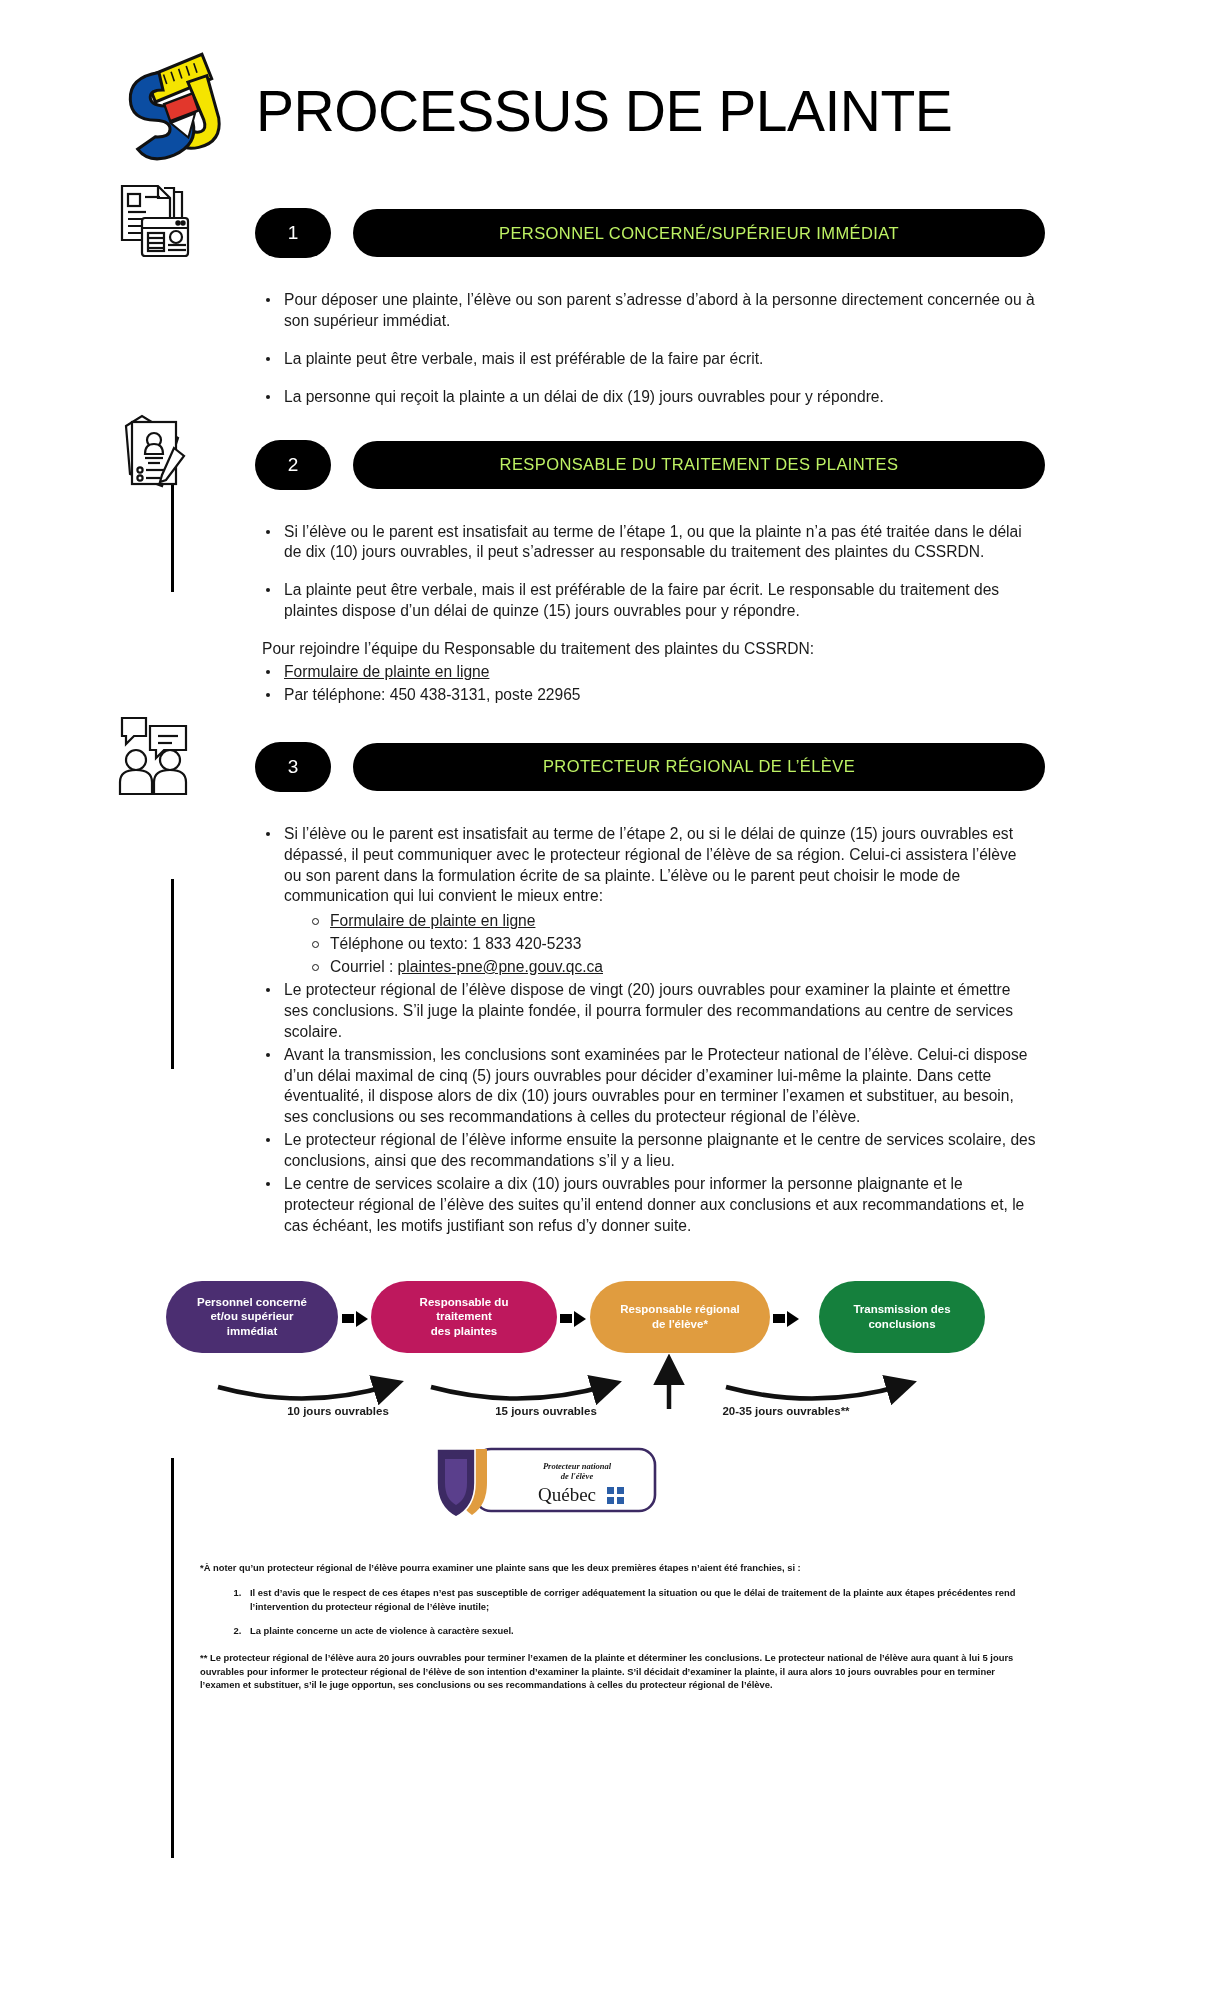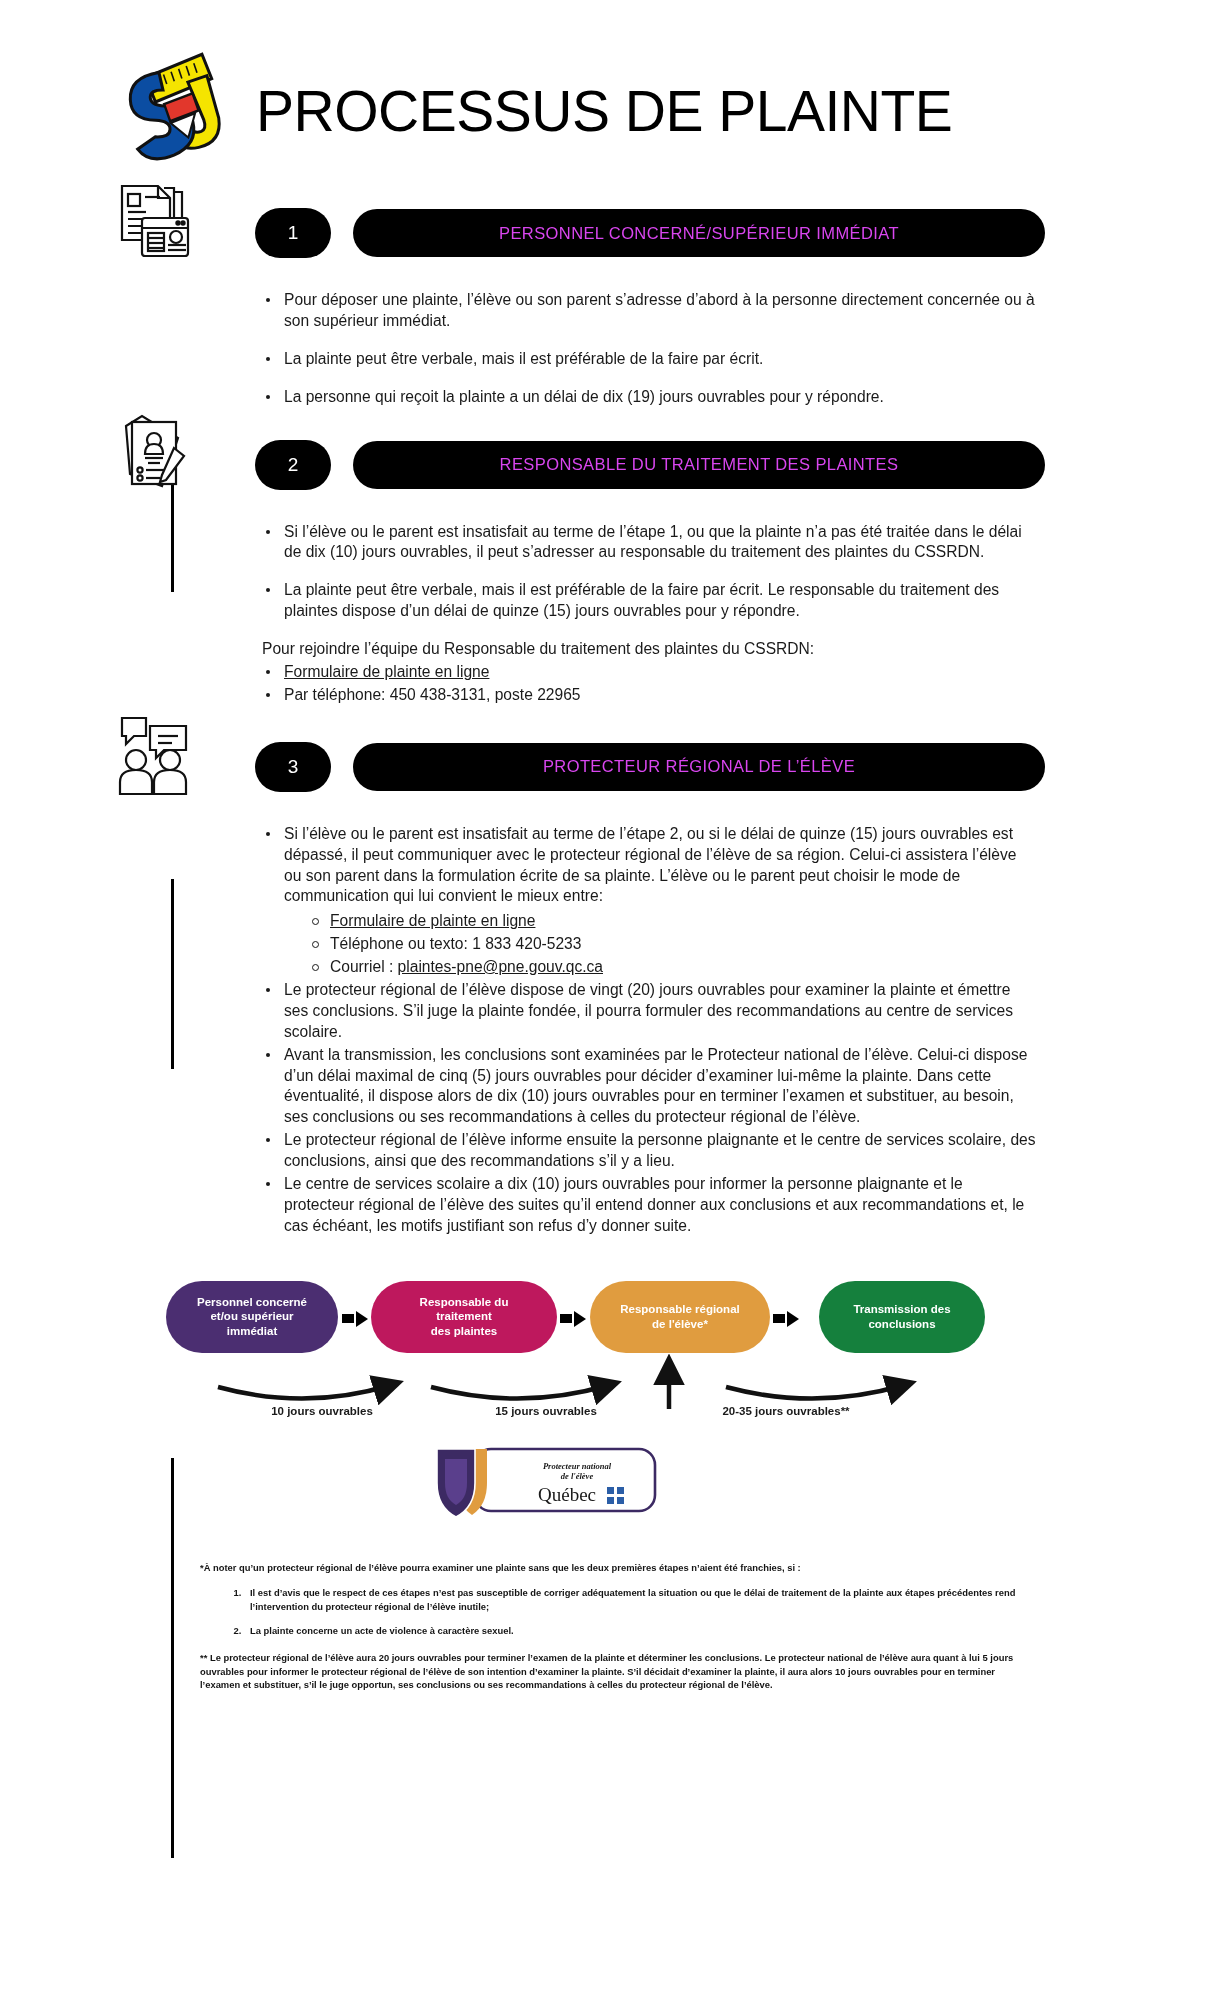--- a/index.html
+++ b/index.html
@@ -64,21 +64,21 @@
     justify-content: center;
     font-size: 19px;
     margin-left: 145px;
     flex: 0 0 76px;
   }
   .pill-title {
     flex: 1 1 auto;
     height: 48px;
     background: #000;
     border-radius: 26px;
-    color: #d946ef;
+    color: #bef264;
     display: flex;
     align-items: center;
     justify-content: center;
     font-size: 16.5px;
     letter-spacing: 0.4px;
     margin-left: 22px;
     margin-right: 47px;
   }
 
   
@@ -179,21 +179,21 @@
 
   .curve { position: absolute; top: 72px; left: 0; width: 760px; height: 56px; }
   .dur {
     position: absolute;
     top: 124px;
     font-size: 11.5px;
     font-weight: bold;
     color: #1a1a1a;
     text-align: center;
   }
-  .d0 { left: 56px;  width: 200px; }
+  .d0 { left: 72px;  width: 200px; }
   .d1 { left: 280px; width: 200px; }
   .d2 { left: 500px; width: 240px; }
 
   
   .emblem-wrap { width: 760px; margin: 22px auto 0; display:flex; justify-content:center; }
   .emblem { position: relative; width: 230px; height: 78px; }
   .emblem svg { width: 100%; height: 100%; display: block; }
 
   
   .notes {

